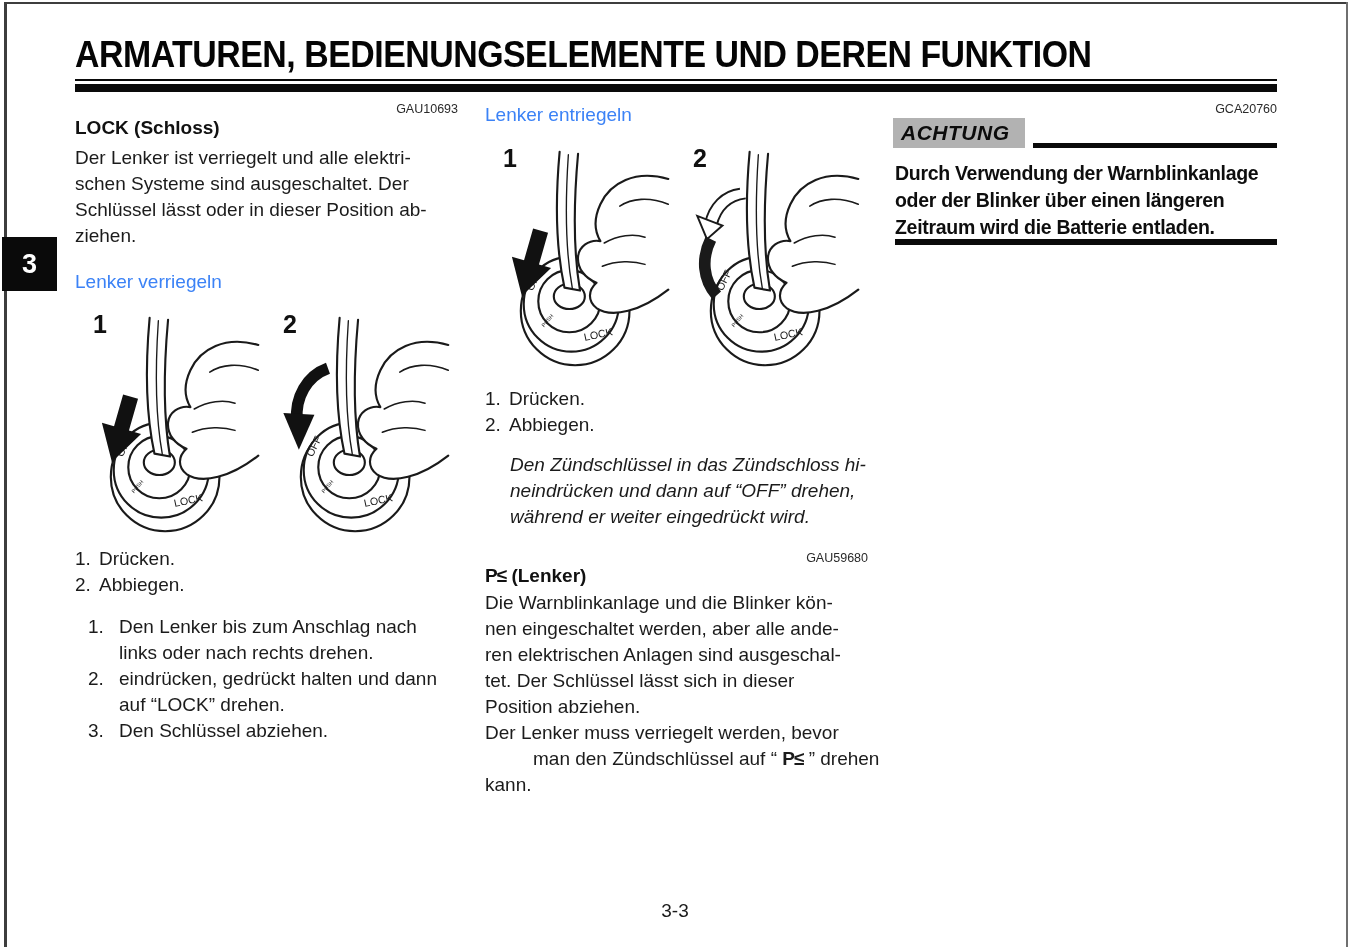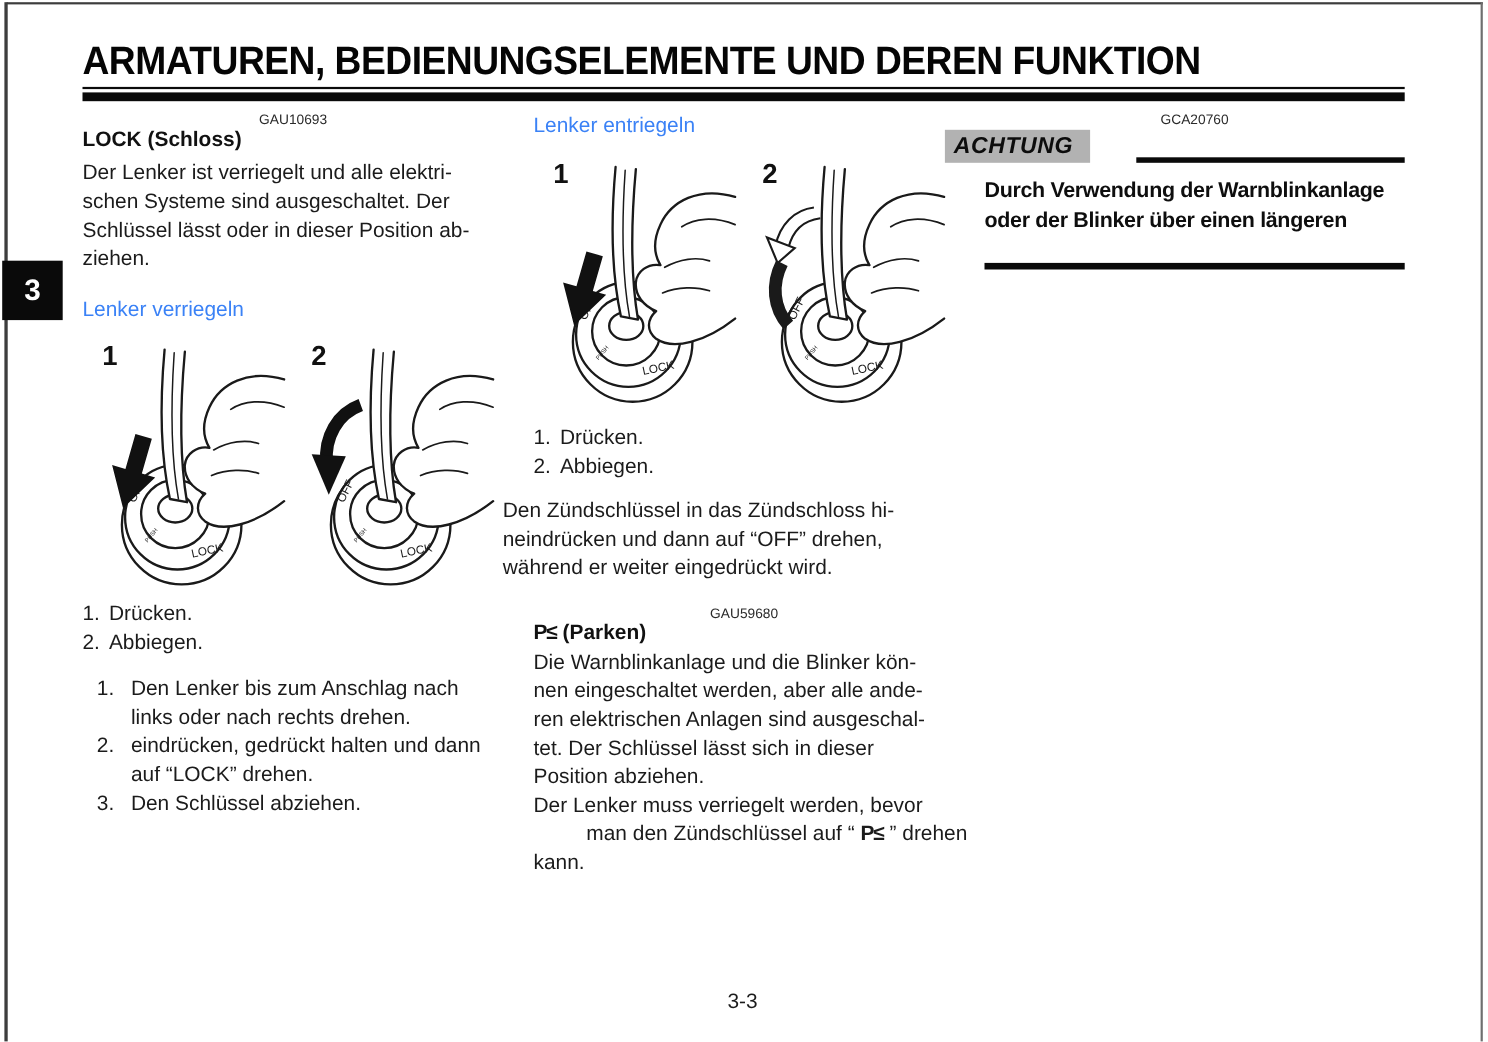--- a/index.html
+++ b/index.html
@@ -17,21 +17,21 @@
     letter-spacing:-0.5px;white-space:nowrap;transform:scaleX(0.94);transform-origin:left;
   }
   .rule-thin{position:absolute;left:75px;top:79px;width:1202px;height:2px;background:#0a0a0a;}
   .rule-thick{position:absolute;left:75px;top:84px;width:1202px;height:8px;background:#0a0a0a;}
 
   .tab3{
     position:absolute;left:2px;top:237px;width:55px;height:54px;background:#0a0a0a;
     color:#fff;font-size:27px;font-weight:bold;display:flex;align-items:center;justify-content:center;
   }
 
-  .code{position:absolute;font-size:12.5px;color:#2a2a2a;text-align:center;white-space:nowrap;}
+  .code{position:absolute;font-size:12.5px;color:#2a2a2a;text-align:right;white-space:nowrap;}
   .h2{position:absolute;font-size:19px;font-weight:bold;white-space:nowrap;color:#111;}
   .h2u{position:absolute;font-size:19px;white-space:nowrap;color:#3b82f6;
        text-underline-offset:4px;text-decoration-thickness:1.5px;}
   .tblock{position:absolute;font-size:19px;line-height:26px;color:#1b1b1b;}
   .tblock div{white-space:nowrap;height:26px;}
   .legend{position:absolute;font-size:19px;line-height:26px;color:#1b1b1b;}
   .legend .row{display:flex;height:26px;white-space:nowrap;}
   .legend .row .n{width:24px;flex:none;}
   .steps{position:absolute;font-size:19px;line-height:26px;color:#1b1b1b;}
   .step{display:flex;}
@@ -40,21 +40,21 @@
 
   .panel{position:absolute;width:190px;height:232px;}
   .fig-num{position:absolute;left:18px;top:2px;font-size:25px;font-weight:bold;color:#111;z-index:2;}
   .panel svg{position:absolute;left:0;top:4px;}
 
   .parkhead{position:absolute;font-size:19px;font-weight:bold;white-space:nowrap;color:#111;}
   .psym{font-weight:bold;letter-spacing:-1px;}
   .inline-line{white-space:nowrap;height:26px;margin-left:48px;}
 
   .caution-box{
-    position:absolute;left:859px;top:118px;width:132px;height:30px;background:#b2b2b2;
+    position:absolute;left:893px;top:118px;width:132px;height:30px;background:#b2b2b2;
     display:flex;align-items:center;padding-left:8px;box-sizing:border-box;
   }
   .caution-box span{font-size:21px;font-weight:bold;font-style:italic;color:#0c0c0c;letter-spacing:0.5px;}
   .caution-topline{position:absolute;left:1033px;top:143px;width:244px;height:5px;background:#0a0a0a;}
   .caution-botline{position:absolute;left:895px;top:239px;width:382px;height:6px;background:#0a0a0a;}
   .caution-text{position:absolute;left:895px;top:160px;font-size:19.5px;line-height:27px;font-weight:bold;color:#0e0e0e;}
   .caution-text div{white-space:nowrap;height:27px;letter-spacing:-0.3px;}
 
   .page-num{position:absolute;left:600px;top:900px;width:150px;text-align:center;font-size:19px;color:#1b1b1b;}
 </style>
@@ -188,31 +188,31 @@
     <div class="row">
       <span class="n">1.</span>
       <span>Drücken.</span>
     </div>
     <div class="row">
       <span class="n">2.</span>
       <span>Abbiegen.</span>
     </div>
   </div>
 
-  <div class="tblock" style="left:457px;top:452px;">
+  <div class="tblock" style="left:510px;top:452px;font-style:italic;">
     <div>Den Zündschlüssel in das Zündschloss hi-</div>
     <div>neindrücken und dann auf “OFF” drehen,</div>
     <div>während er weiter eingedrückt wird.</div>
   </div>
 
   <div class="code" style="left:485px;top:551px;width:383px;">GAU59680</div>
 
   <div class="parkhead" style="left:485px;top:565px;">
     <span class="psym">P≤</span>
-    <span>(Parken)</span>
+    <span>(Lenker)</span>
   </div>
 
   <div class="tblock" style="left:485px;top:590px;">
     <div>Die Warnblinkanlage und die Blinker kön-</div>
     <div>nen eingeschaltet werden, aber alle ande-</div>
     <div>ren elektrischen Anlagen sind ausgeschal-</div>
     <div>tet. Der Schlüssel lässt sich in dieser</div>
     <div>Position abziehen.</div>
     <div>Der Lenker muss verriegelt werden, bevor</div>
     <div class="inline-line"><span>man den Zündschlüssel auf “ </span><span class="psym">P≤</span><span> ” drehen</span></div>
@@ -222,18 +222,19 @@
   <div class="code" style="left:895px;top:102px;width:382px;">GCA20760</div>
 
   <div class="caution-box">
     <span>ACHTUNG</span>
   </div>
   <div class="caution-topline"></div>
 
   <div class="caution-text">
     <div>Durch Verwendung der Warnblinkanlage</div>
     <div>oder der Blinker über einen längeren</div>
+    <div>Zeitraum wird die Batterie entladen.</div>
   </div>
   <div class="caution-botline"></div>
 
   <div class="page-num">3-3</div>
 
 </div>
 
 </body></html>

